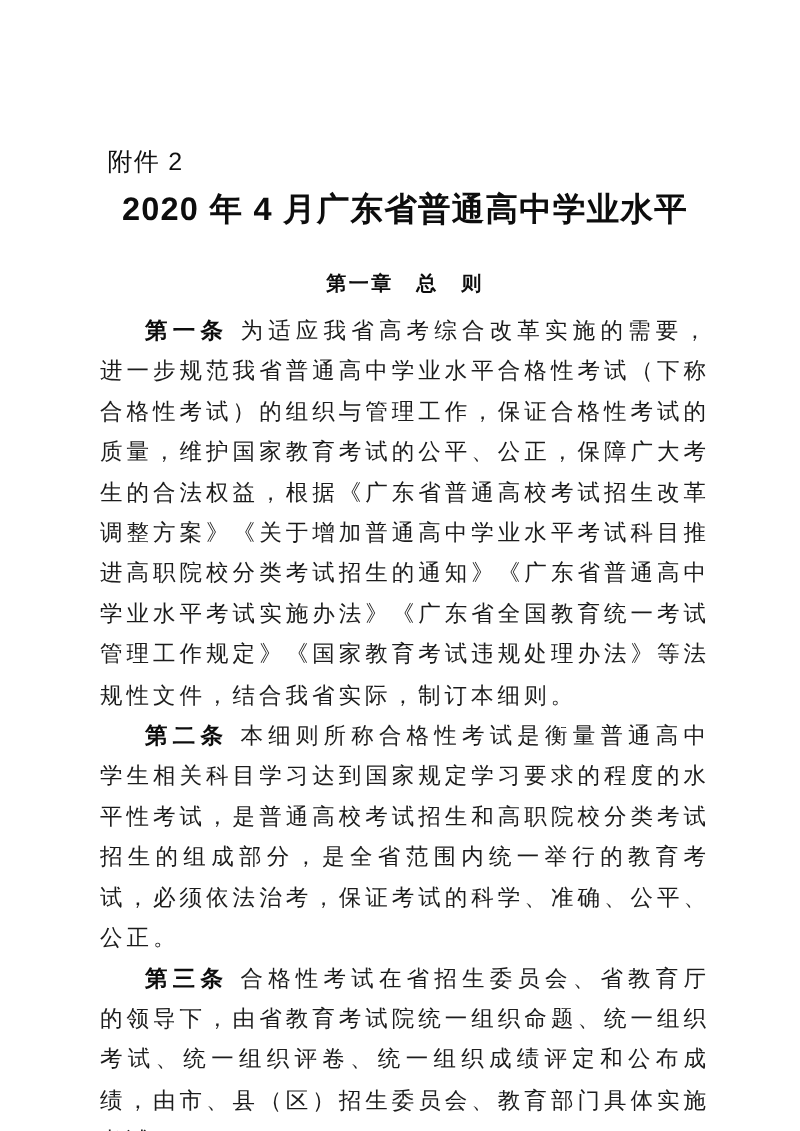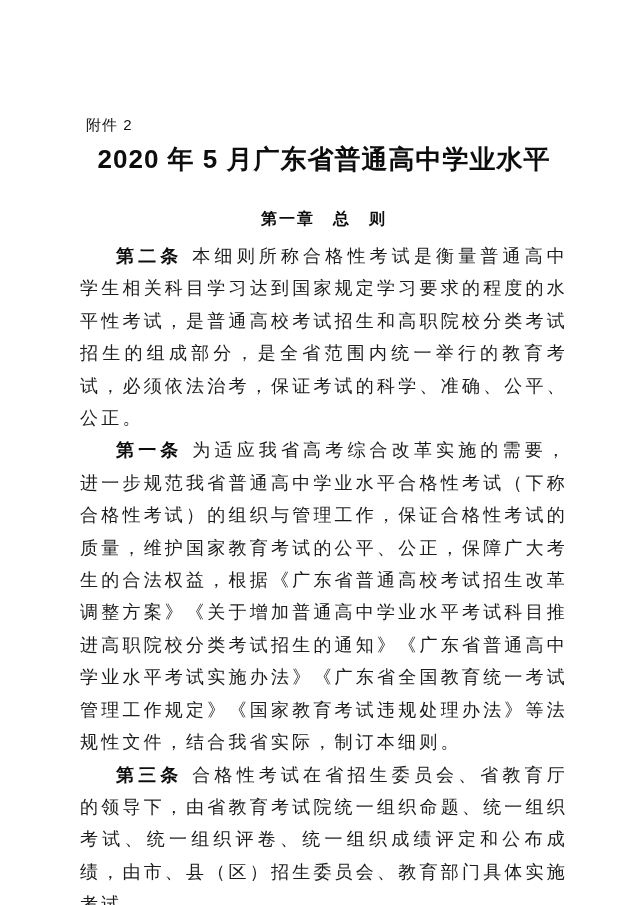--- a/index.html
+++ b/index.html
@@ -13,21 +13,21 @@
     height: 905px;
     background: #ffffff;
     box-sizing: border-box;
     padding: 116px 72px 0 80px;
     font-family: "Liberation Serif", "DejaVu Serif", serif;
     color: #1a1a1a;
     overflow: hidden;
   }
   .annex-label {
     font-family: "Liberation Sans", "DejaVu Sans", sans-serif;
-    font-size: 15px;
+    font-size: 20px;
     font-weight: 500;
     color: #111111;
     margin: 0 0 6px 6px;
     letter-spacing: 1px;
   }
   .doc-title {
     font-family: "Liberation Sans", "DejaVu Sans", sans-serif;
     font-weight: 700;
     font-size: 26px;
     line-height: 36px;
@@ -73,31 +73,31 @@
   }
 </style>
 </head>
 <body>
 
 <div class="page">
 
   <div class="annex-label">附件 2</div>
 
   <div class="doc-title">
-    <div>2020 年 5 月广东省普通高中学业水平</div>
+    <div>2020 年 4 月广东省普通高中学业水平</div>
   </div>
 
   <div class="chapter-heading">第一章　总　则</div>
 
   <p class="article">
-    <span class="lead">第二条</span><span>本细则所称合格性考试是衡量普通高中学生相关科目学习达到国家规定学习要求的程度的水平性考试，是普通高校考试招生和高职院校分类考试招生的组成部分，是全省范围内统一举行的教育考试，必须依法治考，保证考试的科学、准确、公平、公正。</span>
+    <span class="lead">第一条</span><span>为适应我省高考综合改革实施的需要，进一步规范我省普通高中学业水平合格性考试（下称合格性考试）的组织与管理工作，保证合格性考试的质量，维护国家教育考试的公平、公正，保障广大考生的合法权益，根据《广东省普通高校考试招生改革调整方案》《关于增加普通高中学业水平考试科目推进高职院校分类考试招生的通知》《广东省普通高中学业水平考试实施办法》《广东省全国教育统一考试管理工作规定》《国家教育考试违规处理办法》等法规性文件，结合我省实际，制订本细则。</span>
   </p>
 
   <p class="article">
-    <span class="lead">第一条</span><span>为适应我省高考综合改革实施的需要，进一步规范我省普通高中学业水平合格性考试（下称合格性考试）的组织与管理工作，保证合格性考试的质量，维护国家教育考试的公平、公正，保障广大考生的合法权益，根据《广东省普通高校考试招生改革调整方案》《关于增加普通高中学业水平考试科目推进高职院校分类考试招生的通知》《广东省普通高中学业水平考试实施办法》《广东省全国教育统一考试管理工作规定》《国家教育考试违规处理办法》等法规性文件，结合我省实际，制订本细则。</span>
+    <span class="lead">第二条</span><span>本细则所称合格性考试是衡量普通高中学生相关科目学习达到国家规定学习要求的程度的水平性考试，是普通高校考试招生和高职院校分类考试招生的组成部分，是全省范围内统一举行的教育考试，必须依法治考，保证考试的科学、准确、公平、公正。</span>
   </p>
 
   <p class="article">
     <span class="lead">第三条</span><span>合格性考试在省招生委员会、省教育厅的领导下，由省教育考试院统一组织命题、统一组织考试、统一组织评卷、统一组织成绩评定和公布成绩，由市、县（区）招生委员会、教育部门具体实施考试。</span>
   </p>
 
   <div class="page-number">10</div>
 
 </div>
 

